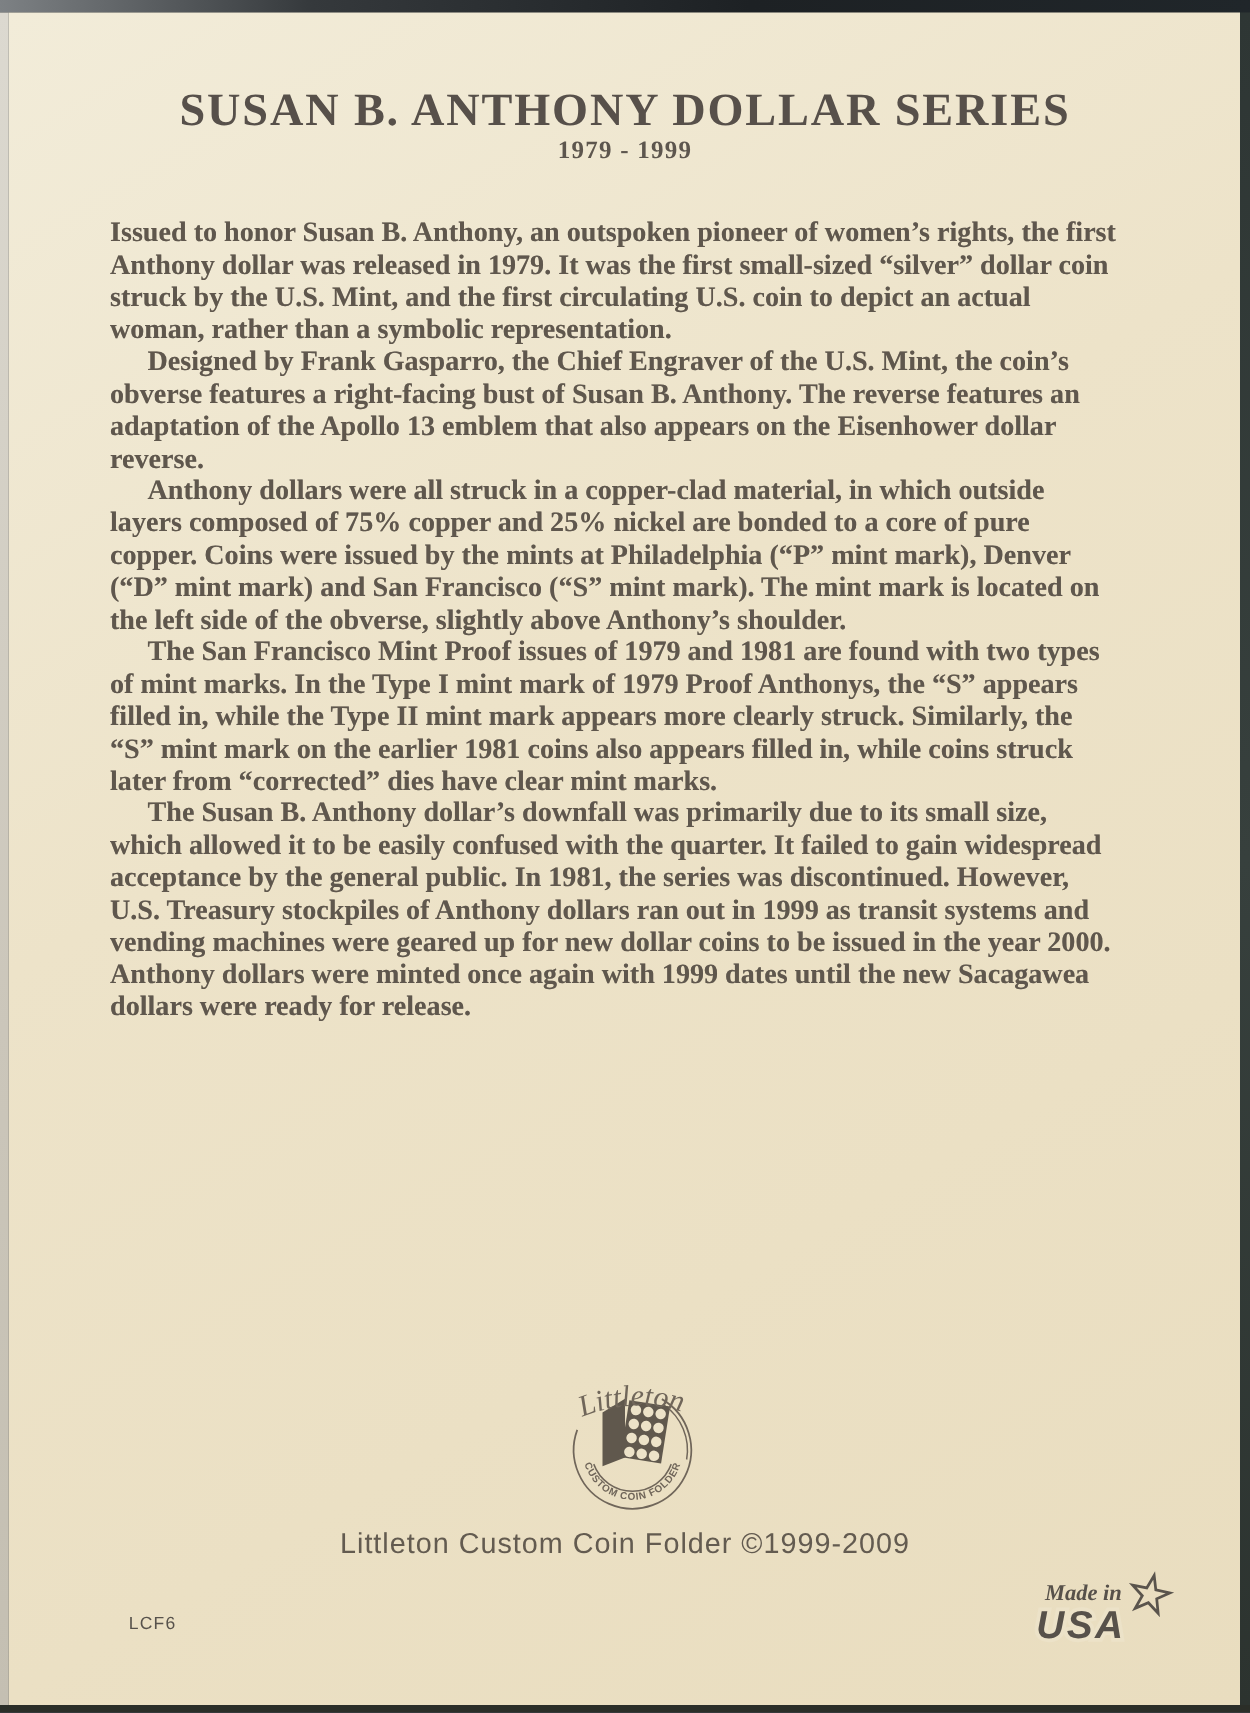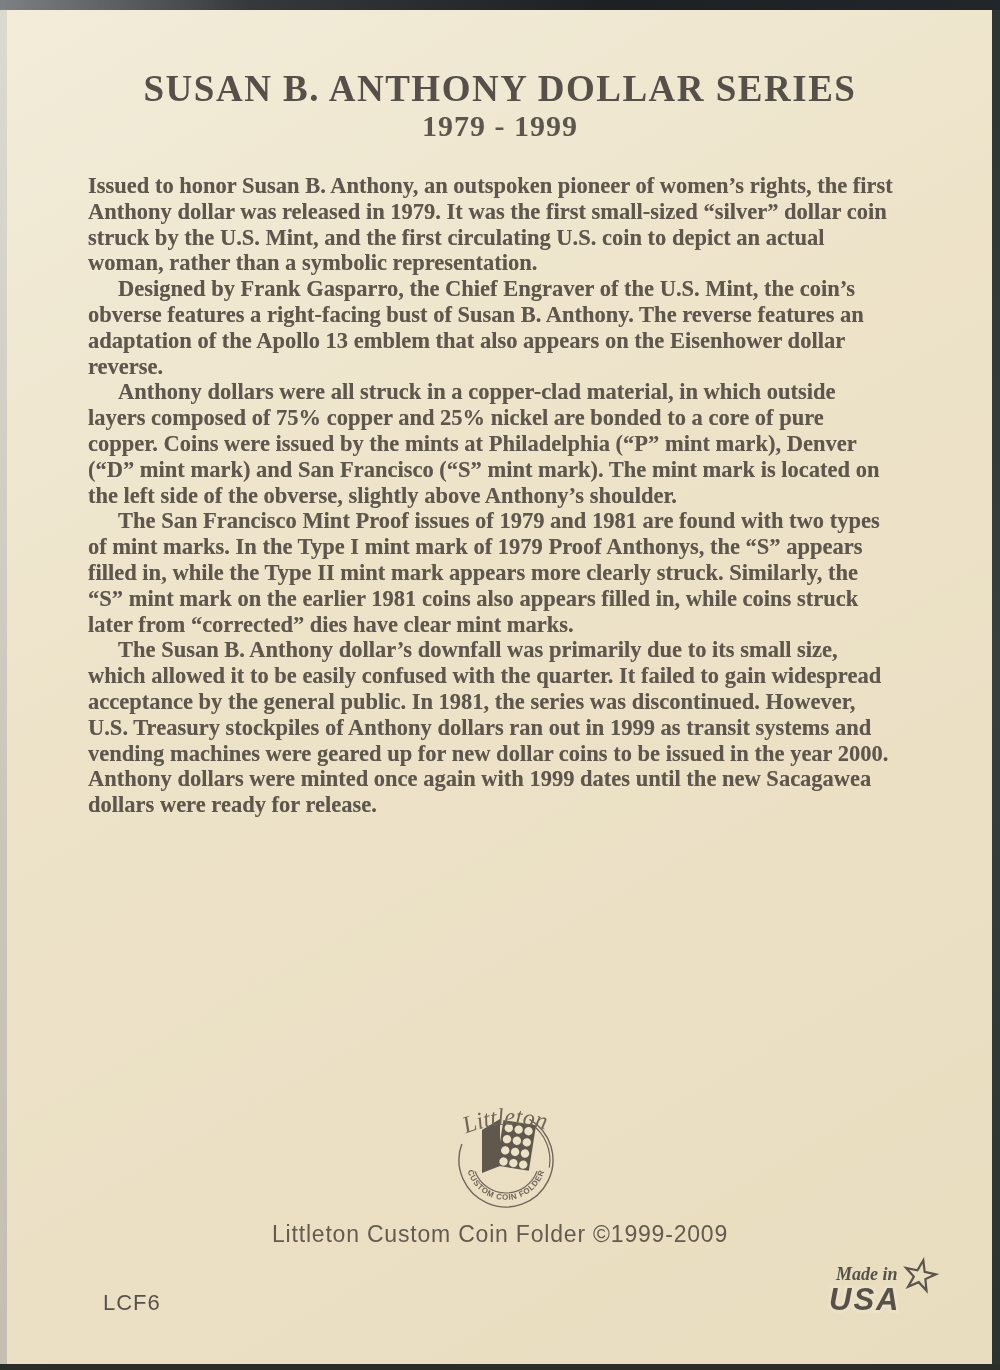--- a/index.html
+++ b/index.html
@@ -21,21 +21,21 @@
     position:absolute; left:7px; top:10px; right:8px; bottom:6px;
     background:linear-gradient(150deg,#f2ecd9 0%,#ede3c9 40%,#e9ddbf 100%);
   }
 
   .title {
     position:absolute; top:55px; left:0; width:100%; text-align:center;
     font-weight:bold; font-size:37px; letter-spacing:1.5px; color:#57504a;margin-top:12px;
   }
   .subtitle {
     position:absolute; top:109px; left:0; width:100%; text-align:center;
-    font-weight:bold; font-size:30px; letter-spacing:1px; color:#5d564e;
+    font-weight:bold; font-size:20px; letter-spacing:1px; color:#5d564e;
   }
   .bodytext {
     position:absolute; top:173px; left:88px; width:810px;
     font-size:22.5px; line-height:25.8px; font-weight:bold; color:#5f574d;
     text-shadow:0 0 0.5px rgba(95,87,77,0.45);
     font-family:Liberation Serif, serif;
   }
   .bodytext p { margin:0; text-indent:30px; }
   .bodytext p.first { text-indent:0; }
 
@@ -43,21 +43,21 @@
   .logo-script { font-family:"Liberation Serif", serif; font-style:italic; font-size:24px; fill:#70665a; }
   .logo-ring-text { font-family:"Liberation Sans", sans-serif; font-weight:bold; font-size:8px;
                     letter-spacing:0.6px; fill:#70665a; }
 
   .copyright {
     position:absolute; top:1221px; left:0; width:100%; text-align:center;
     font-family:"Liberation Sans", sans-serif; font-size:23px; letter-spacing:0.8px; color:#635b50;
   }
   .lcf {
     position:absolute; left:103px; top:1290px;
-    font-family:"Liberation Sans", sans-serif; font-size:22px; letter-spacing:1px; color:#57524c;
+    font-family:"Liberation Sans", sans-serif; font-size:14px; letter-spacing:1px; color:#57524c;
   }
   .madeusa { position:absolute; left:820px; top:1248px; }
   .madein-text { font-family:"Liberation Serif", serif; font-style:italic; font-weight:bold;
                  font-size:18px; fill:#57514a; }
   .usa-text { font-family:"Liberation Sans", sans-serif; font-style:italic; font-weight:bold;
               font-size:31px; letter-spacing:2px; fill:#57514a;
               paint-order:stroke; stroke:#ece2c8; stroke-width:6px; }
 </style>
 </head>
 <body>

